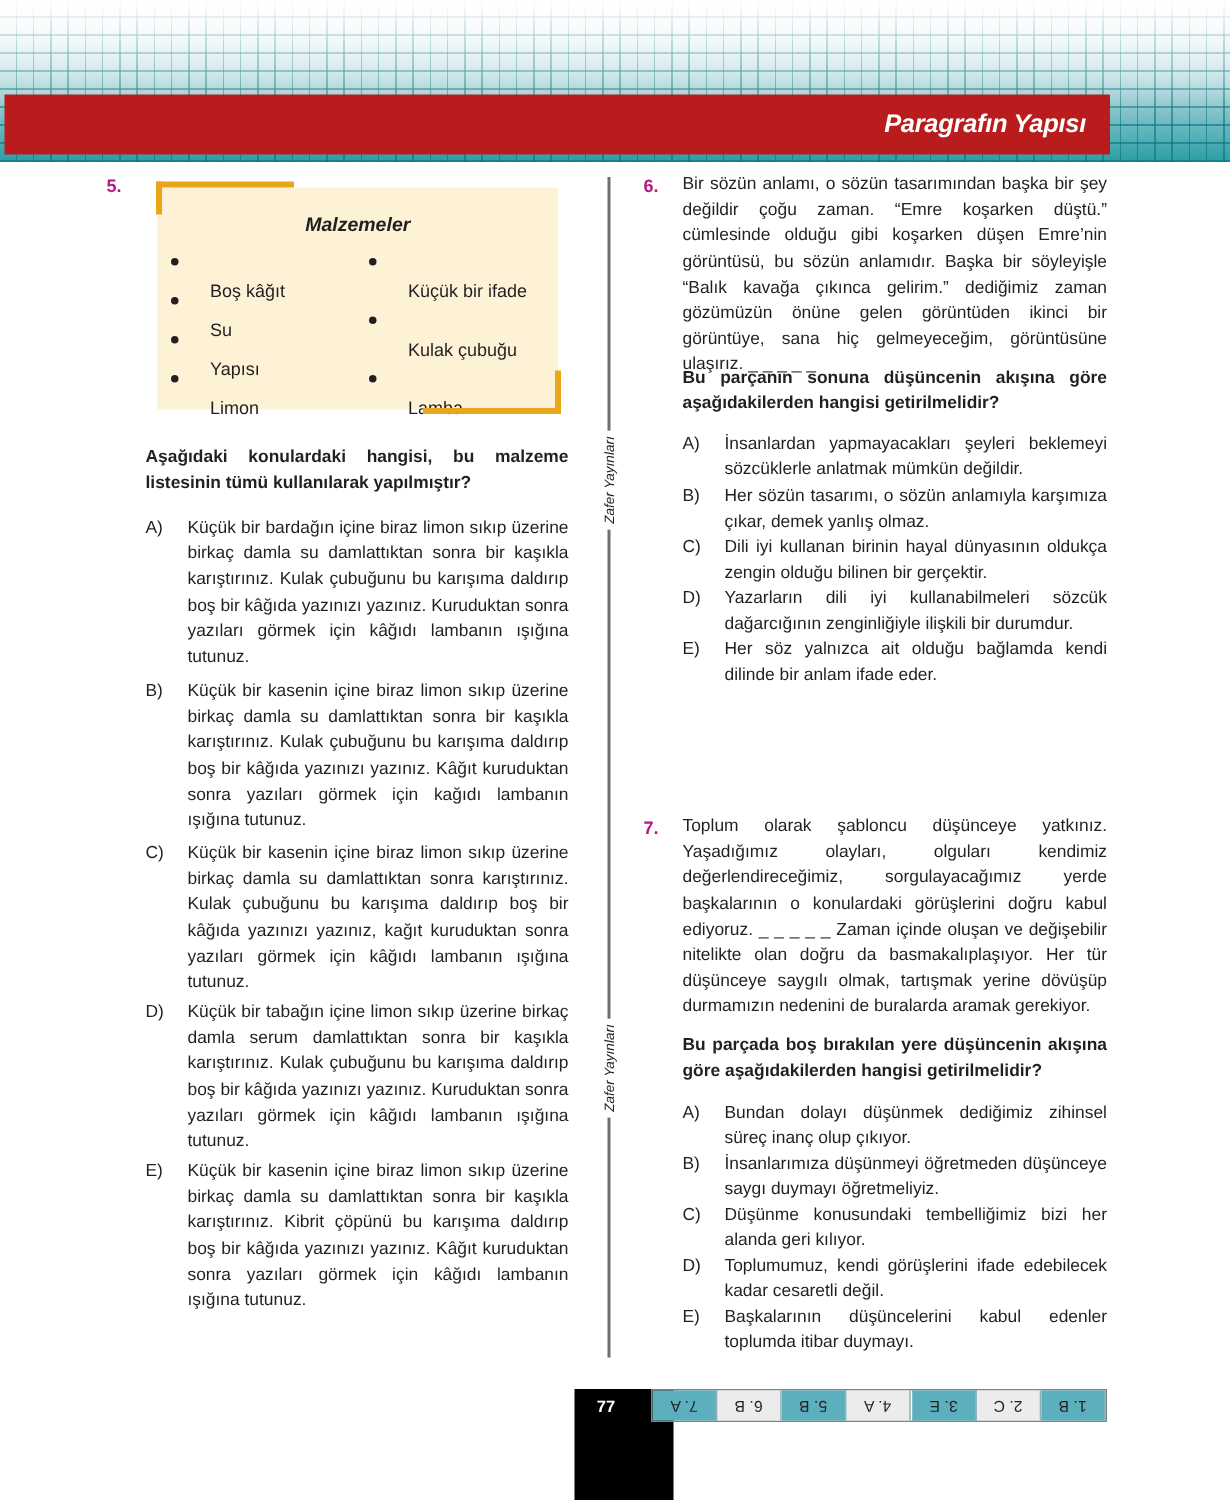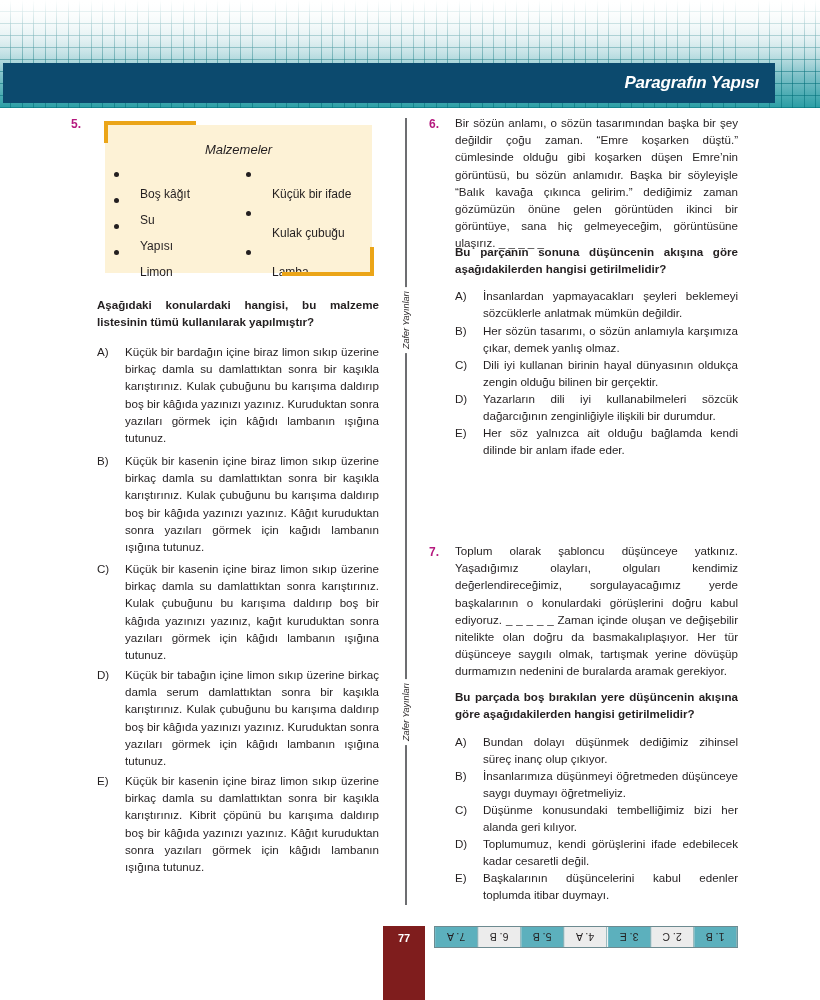--- a/index.html
+++ b/index.html
@@ -12,39 +12,38 @@
   .header-grid {
     position: absolute; left: 0; top: 0; width: 820px; height: 108px;
     background:
       linear-gradient(to bottom, rgba(255,255,255,1) 0%, rgba(255,255,255,0.6) 25%, rgba(255,255,255,0) 70%),
       repeating-linear-gradient(to right, transparent 0, transparent 10.5px, rgba(0,110,120,0.55) 10.5px, rgba(0,110,120,0.55) 11.5px),
       repeating-linear-gradient(to bottom, transparent 0, transparent 11px, rgba(0,110,120,0.55) 11px, rgba(0,110,120,0.55) 12px),
       linear-gradient(to bottom, #ffffff 0%, #cfe7ea 35%, #7fc1c8 70%, #2a9ea5 100%);
   }
   .header-band {
     position: absolute; left: 3px; top: 63px; width: 737px; height: 40px;
-    background: #0c4a6e;
-    padding-left: 35px;
+    background: #b91c1c;
   }
   .section-title {
     position: absolute; right: 16px; top: 10px;
     color: #ffffff; font-style: italic; font-weight: bold; font-size: 17px;
     letter-spacing: -0.2px;
   }
   .qnum {
     position: absolute; color: #b5197e; font-weight: bold; font-size: 12px;
   }
   .box {
     position: absolute; left: 105px; top: 125px; width: 267px; height: 148px;
     background: #fdf2d6;
   }
   .bracket { position: absolute; background: #eba518; }
   .box-title {
     position: absolute; left: 0; width: 267px; top: 17px; text-align: center;
-    font-weight: normal; font-style: italic; font-size: 13px; color: #231f20;
+    font-weight: bold; font-style: italic; font-size: 13px; color: #231f20;
   }
   .mat { position: absolute; font-size: 12px; }
   .mat .dot {
     position: absolute; left: 0; top: 5px; width: 5px; height: 5px; border-radius: 50%;
     background: #231f20;
   }
   .mat .lbl { position: absolute; left: 26px; top: 0; white-space: nowrap; margin-top: 20px; }
   .text-block {
     position: absolute; font-size: 11.6px; line-height: 17.2px; text-align: justify;
     color: #231f20;
@@ -56,21 +55,22 @@
   .option .letter { position: absolute; left: 0; top: 0; }
   .option .otext { position: absolute; left: 28px; right: 0; top: 0; text-align: justify; }
   .divider { position: absolute; left: 405px; width: 2px; background: #6d6e71; }
   .publisher {
     position: absolute; left: 406px; font-size: 9px; font-style: italic; color: #231f20;
     transform: translate(-50%, -50%) rotate(-90deg); white-space: nowrap;
     background: #ffffff; padding: 0 4px;
   }
   .pagenum-box {
     position: absolute; left: 383px; top: 926px; width: 42px; height: 74px;
-    background: #7f1d1d;
+    background: #000000;
+    padding-left: 24px;
   }
   .pagenum {
     position: absolute; left: 0; width: 42px; top: 6px; text-align: center;
     color: #ffffff; font-weight: bold; font-size: 11px;
   }
   .answer-key {
     position: absolute; left: 434px; top: 926px; width: 304px; height: 22px;
     display: flex; flex-direction: row-reverse; border: 1px solid #6d8a90;
     box-sizing: border-box;
   }

